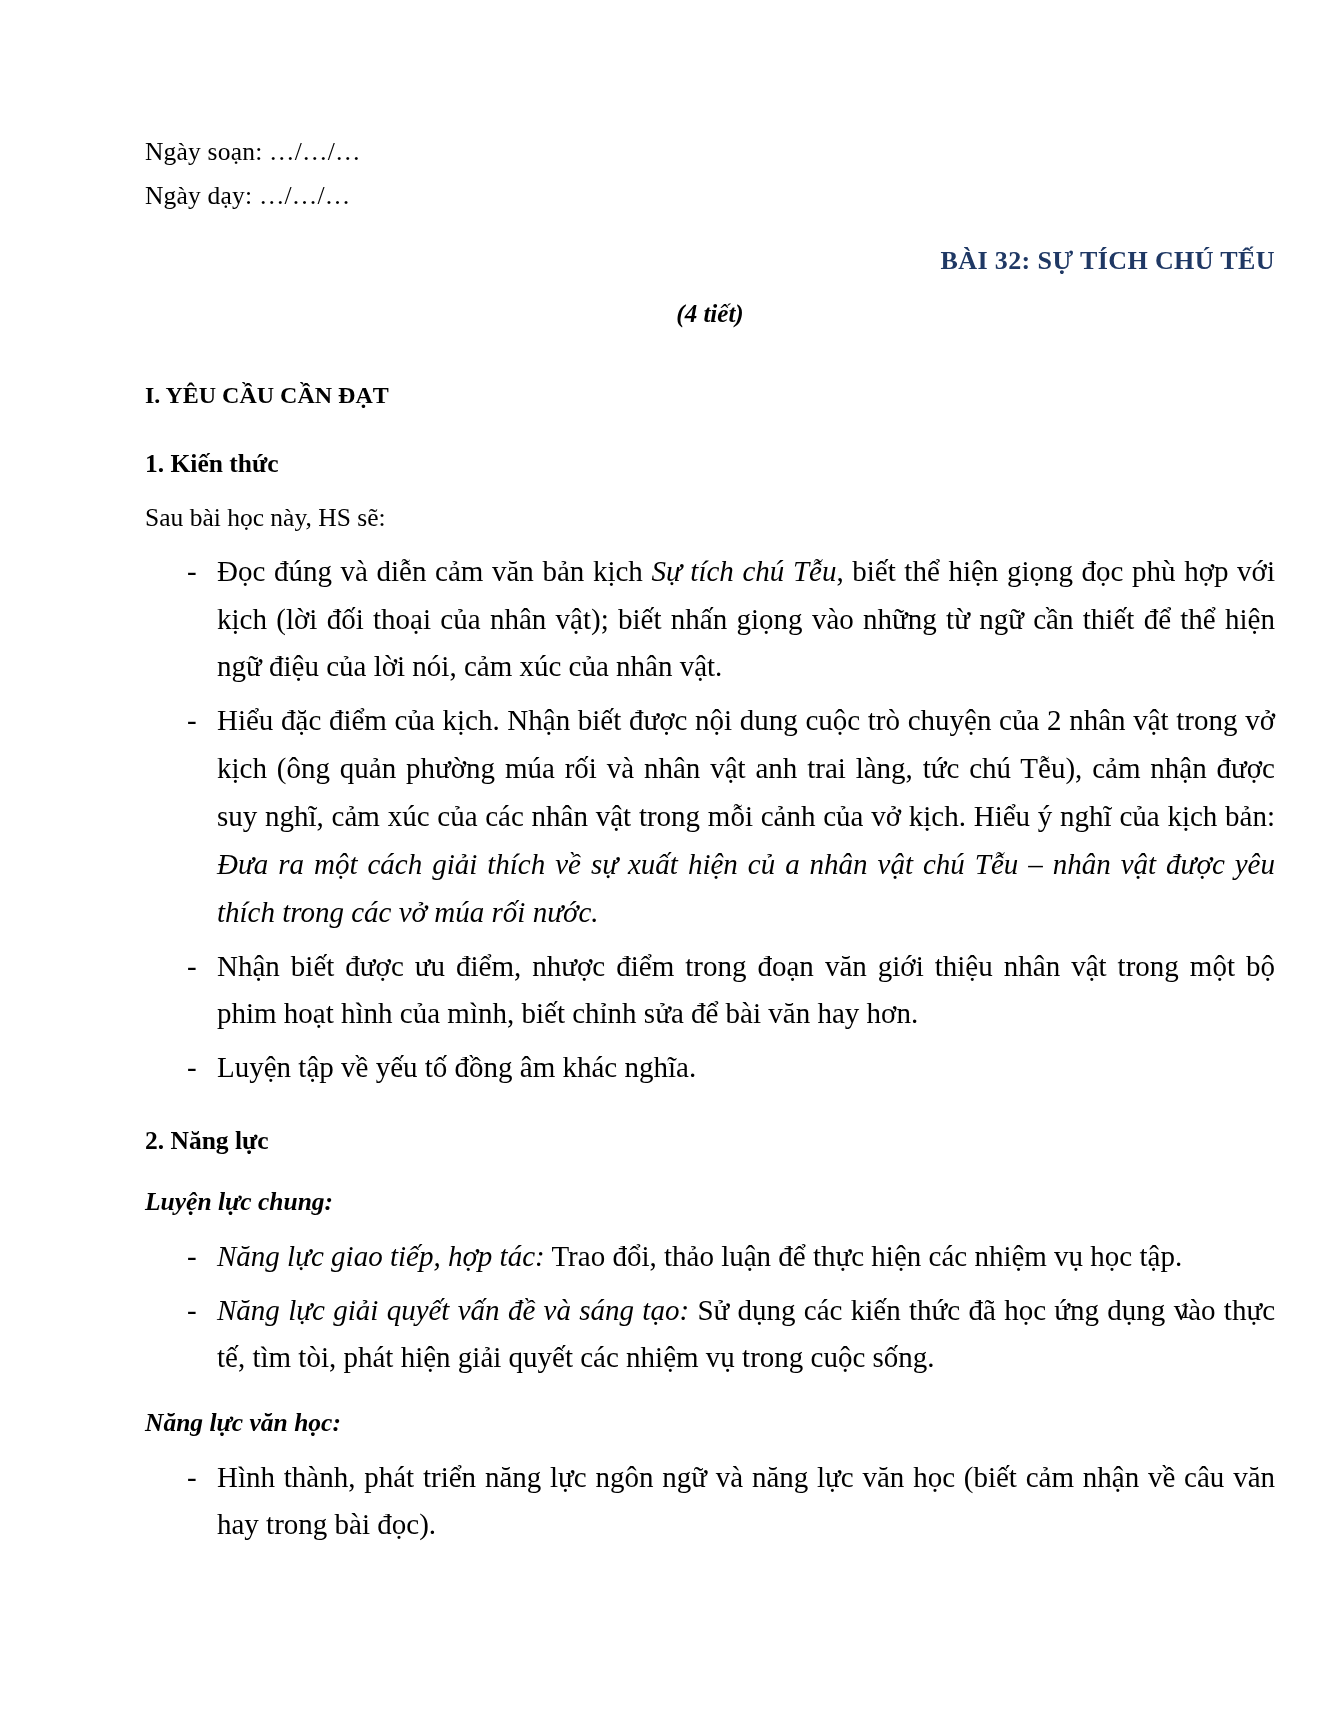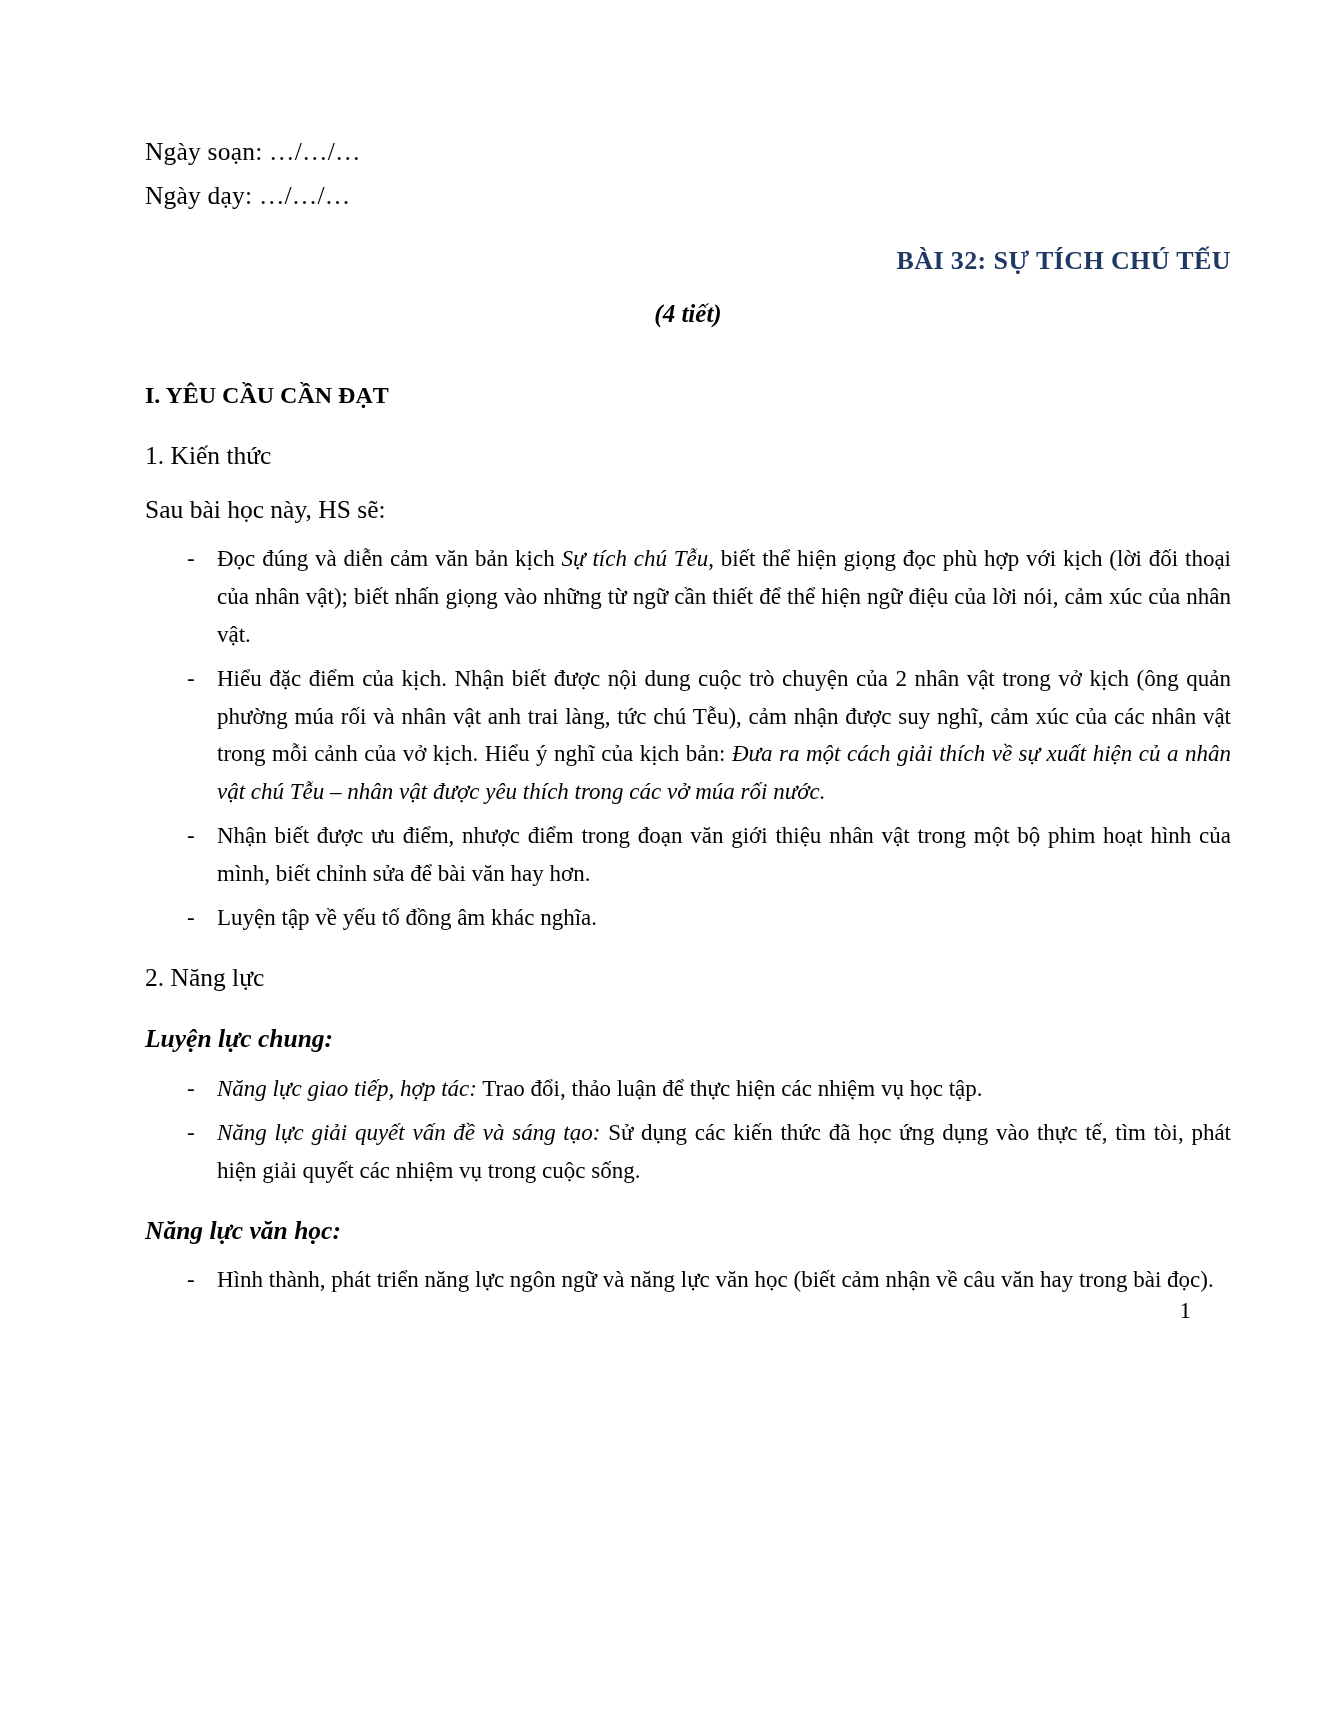--- a/index.html
+++ b/index.html
@@ -14,21 +14,21 @@
     color: #000000;
     position: relative;
     overflow: hidden;
   }
   .page {
     position: absolute;
     left: 0; top: 0;
     width: 1331px;
     height: 1386px;
     box-sizing: border-box;
-    padding: 130px 100px 40px 145px;
+    padding: 130px 56px 40px 145px;
   }
   .doc-body {
     font-size: 25.5px;
     line-height: 1.62;
   }
   .meta-line {
     font-size: 25.5px;
     line-height: 1.72;
     letter-spacing: 0.2px;
   }
@@ -47,44 +47,44 @@
     color: #000000;
     font-size: 25px;
     margin-top: 12px;
   }
   .h-section {
     font-weight: bold;
     font-size: 24px;
     margin-top: 42px;
   }
   .h-sub {
-    font-weight: normal;
+    font-weight: bold;
     font-size: 25.5px;
-    margin-top: 20px;
+    margin-top: 28px;
   }
   .h-sub-italic {
     font-weight: bold;
     font-style: italic;
     font-size: 25.5px;
     margin-top: 20px;
   }
   .para {
     font-size: 25.5px;
     margin-top: 12px;
   }
   ul.dash-list {
     list-style: none;
     margin: 10px 0 0 0;
     padding: 0;
   }
   ul.dash-list > li {
     position: relative;
     padding-left: 72px;
     margin-top: 6px;
-    font-size: 23px;
+    font-size: 29px;
     line-height: 1.65;
     text-align: justify;
     text-justify: inter-word;
   }
   ul.dash-list > li::before {
     content: "-";
     position: absolute;
     left: 42px;
     top: 0;
   }

